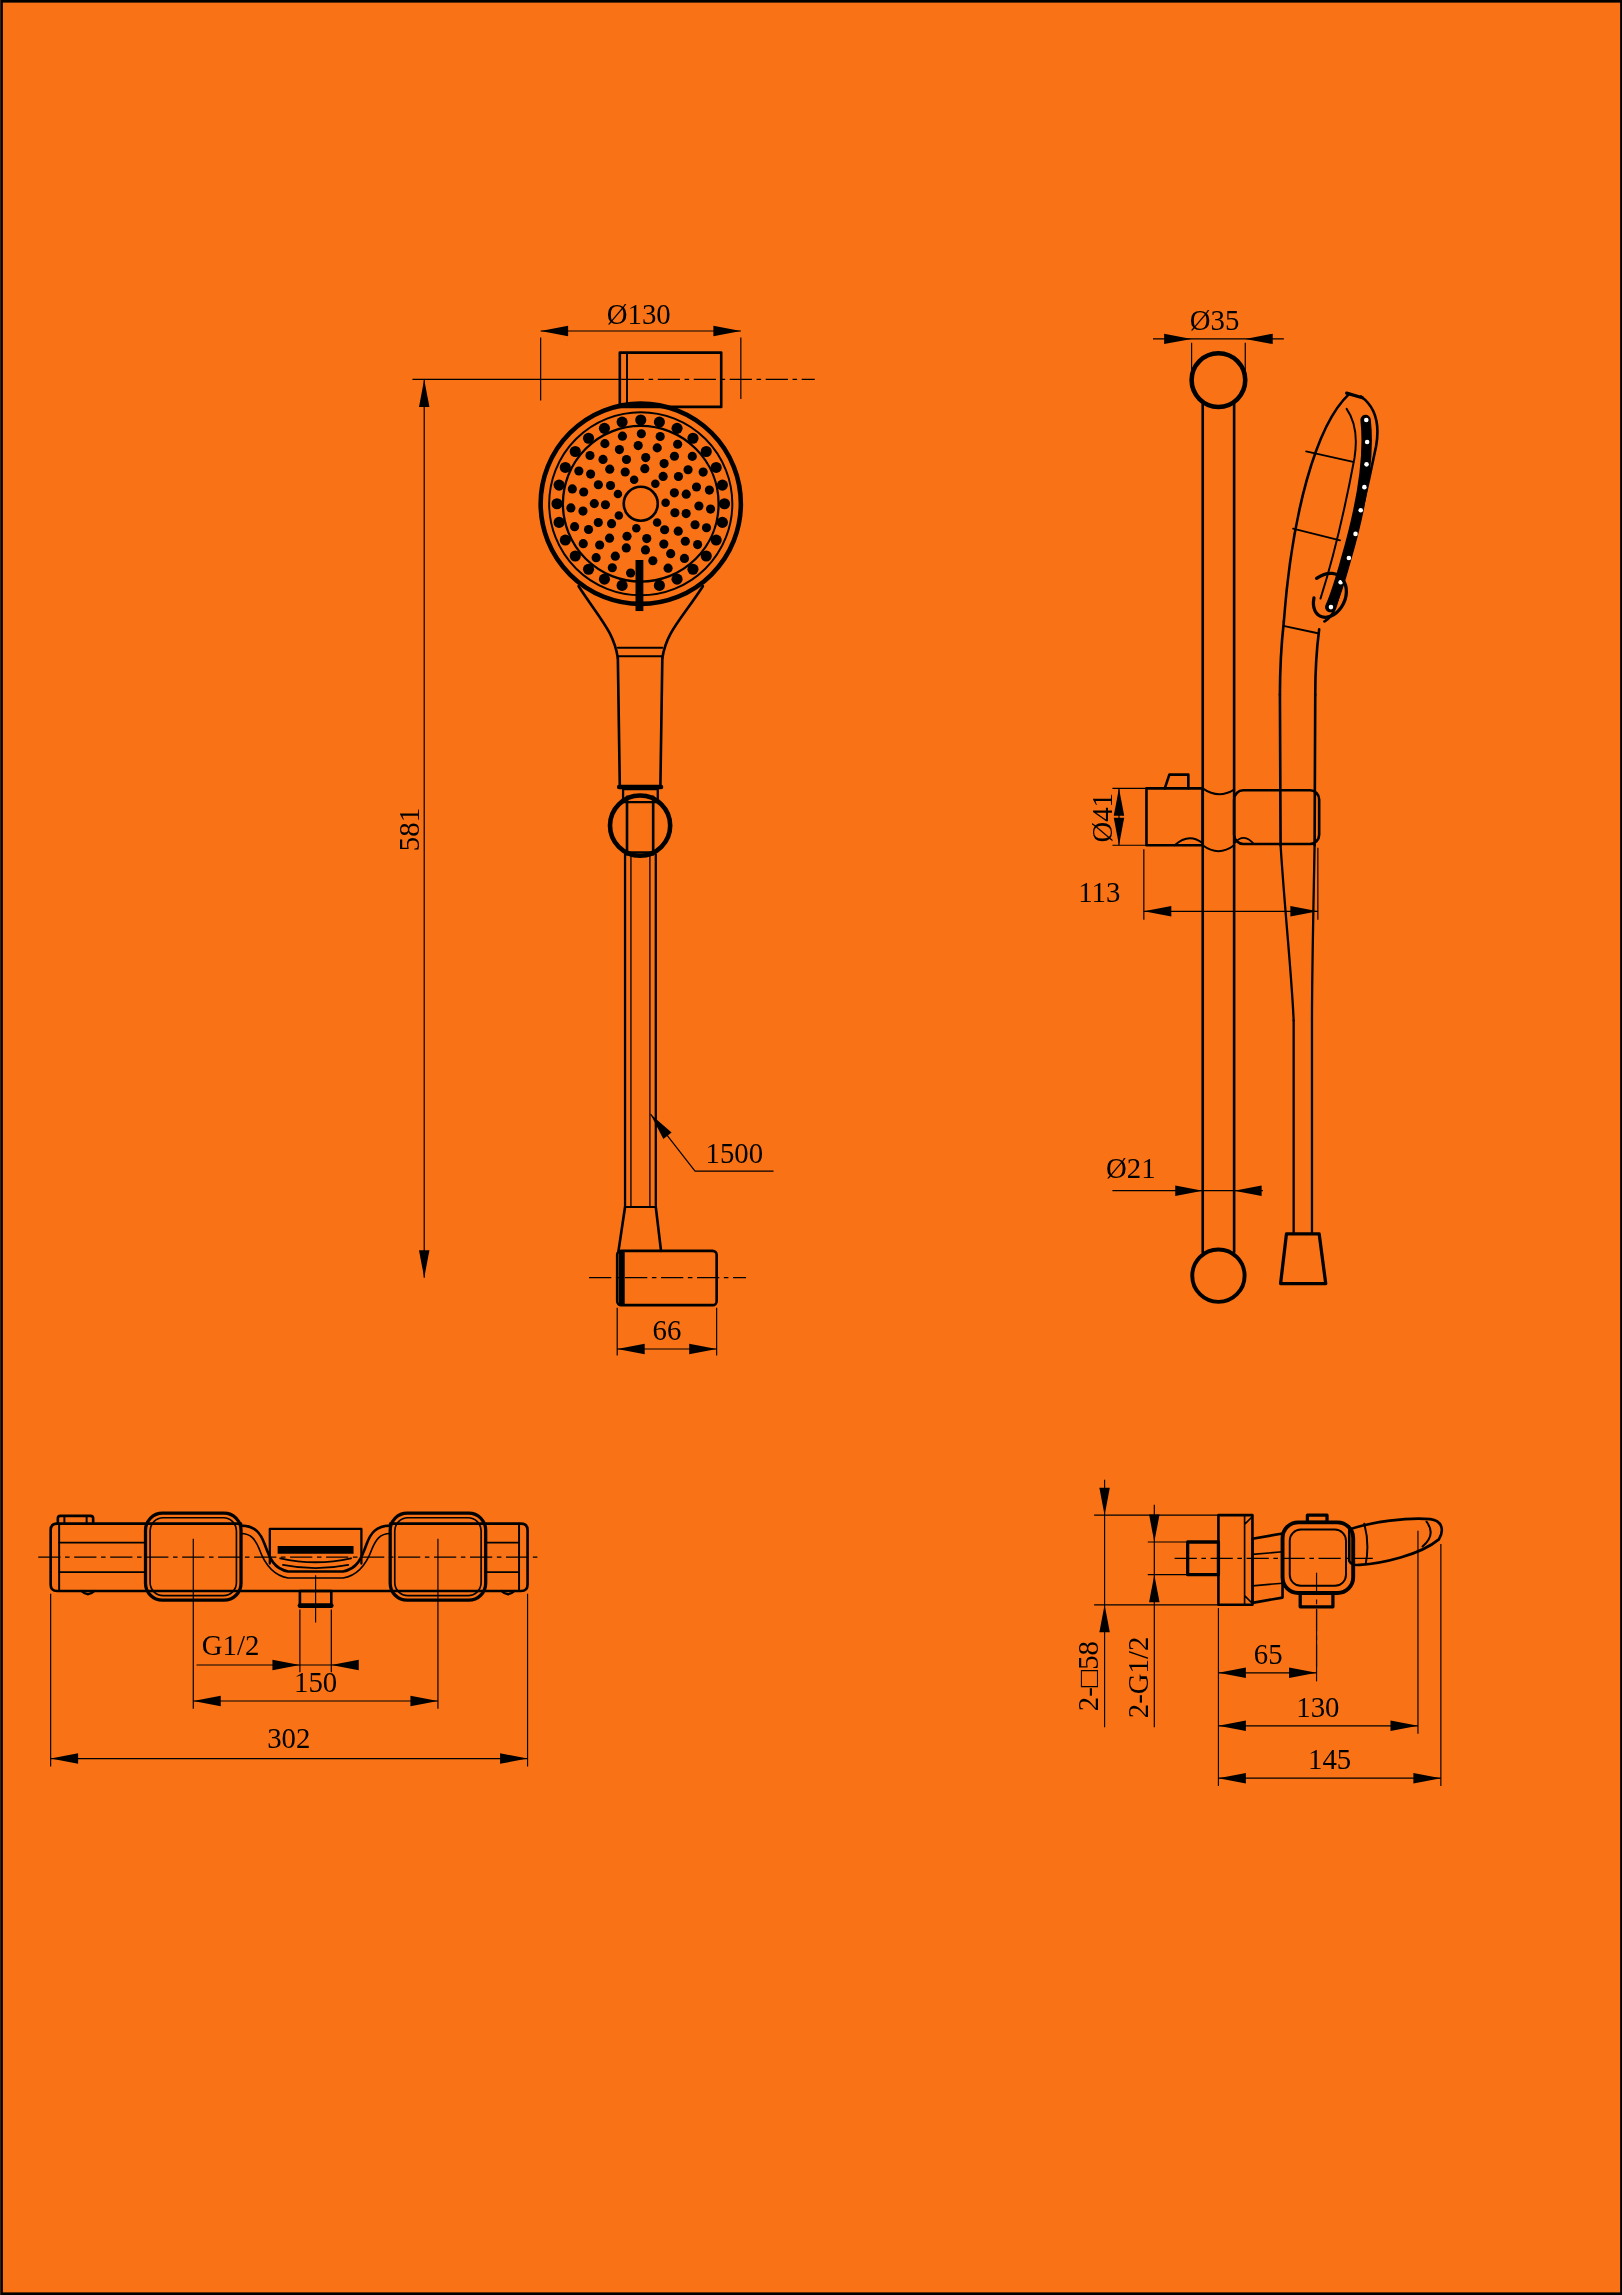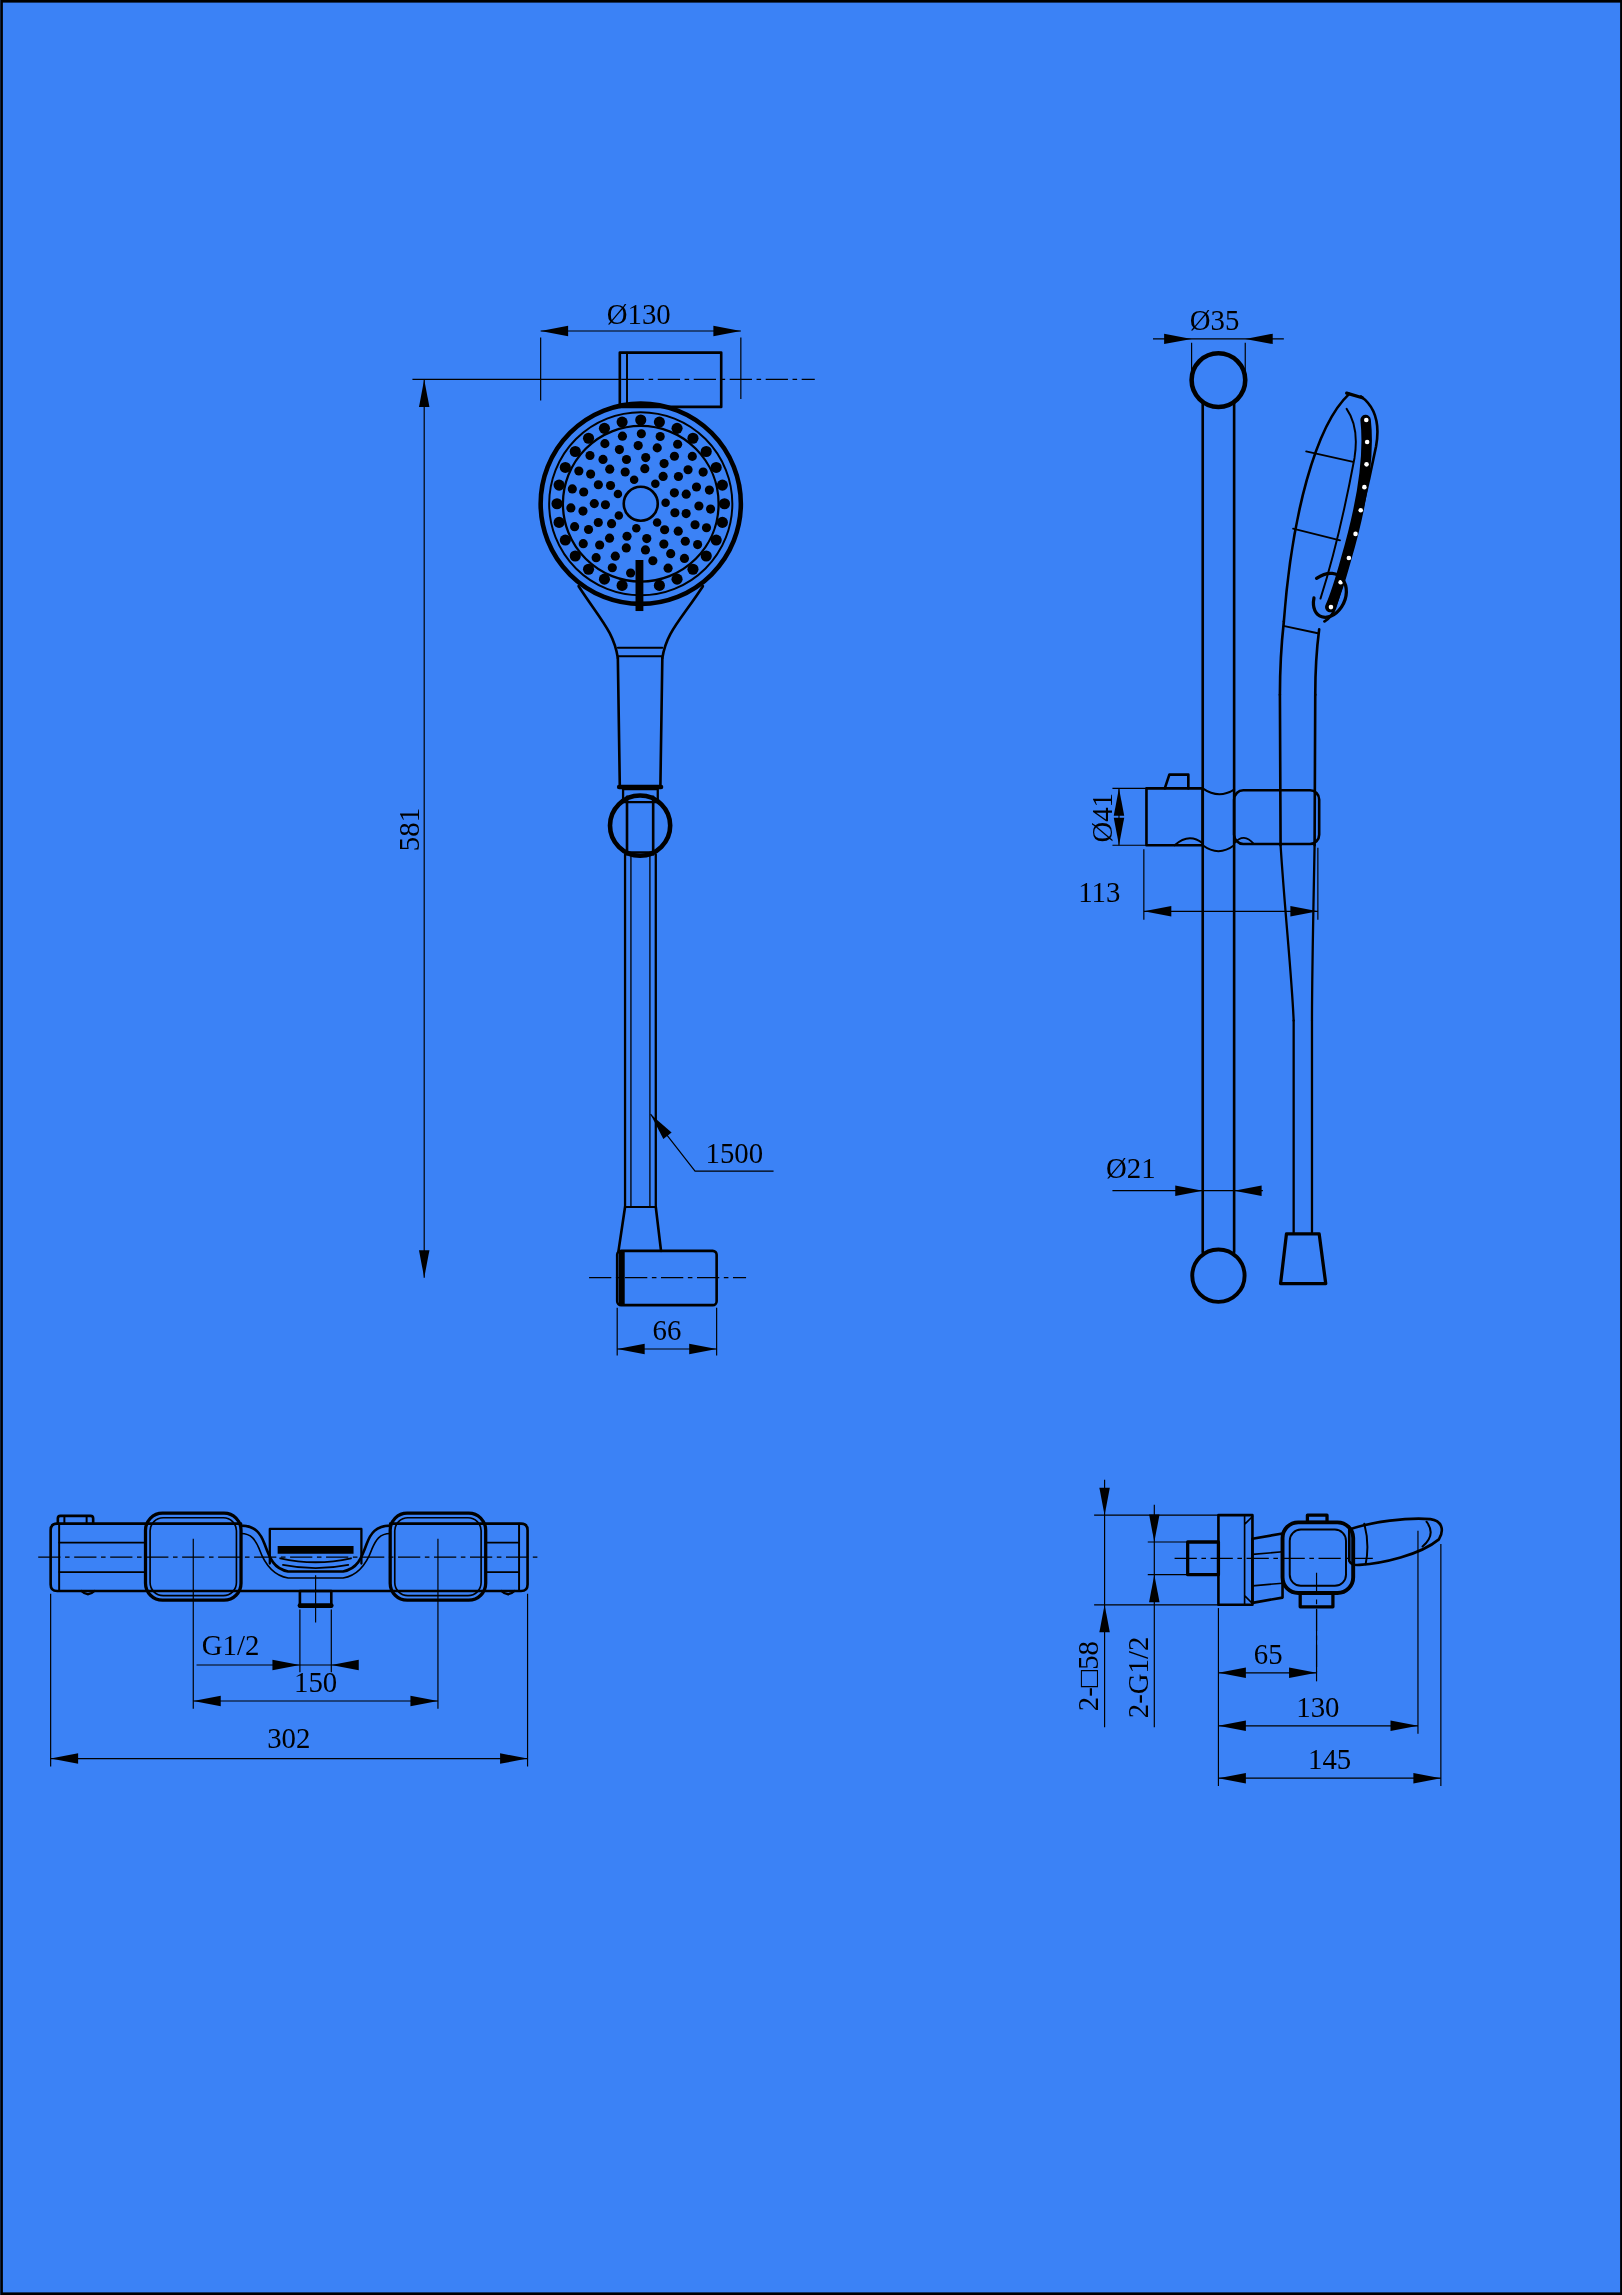--- a/index.html
+++ b/index.html
@@ -1,16 +1,16 @@
 <!DOCTYPE html>
 <html style="font-size:10.5px"><head>
 <meta charset="utf-8">
 <style>
   html,body{margin:0;padding:0;background:#ffffff;}
-  .page{position:relative;width:1623px;height:2295px;background:#3b82f6;}
+  .page{position:relative;width:1623px;height:2295px;background:#f97316;}
   svg{display:block;width:1623px;height:2295px;}
   .o2 {fill:none;stroke:#000;stroke-width:2;stroke-linejoin:round;stroke-linecap:round}
   .o25{fill:none;stroke:#000;stroke-width:2.5;stroke-linejoin:round;stroke-linecap:round}
   .o3 {fill:none;stroke:#000;stroke-width:3;stroke-linejoin:round;stroke-linecap:round}
   .o35{fill:none;stroke:#000;stroke-width:3.5;stroke-linejoin:round;stroke-linecap:round}
   .o4 {fill:none;stroke:#000;stroke-width:4;stroke-linejoin:round;stroke-linecap:round}
   .o5 {fill:none;stroke:#000;stroke-width:5;stroke-linejoin:round;stroke-linecap:round}
   .o6 {fill:none;stroke:#000;stroke-width:6;stroke-linejoin:round;stroke-linecap:round}
   .o7 {fill:none;stroke:#000;stroke-width:7;stroke-linejoin:round;stroke-linecap:round}
   .o9 {fill:none;stroke:#000;stroke-width:9;stroke-linecap:butt}

